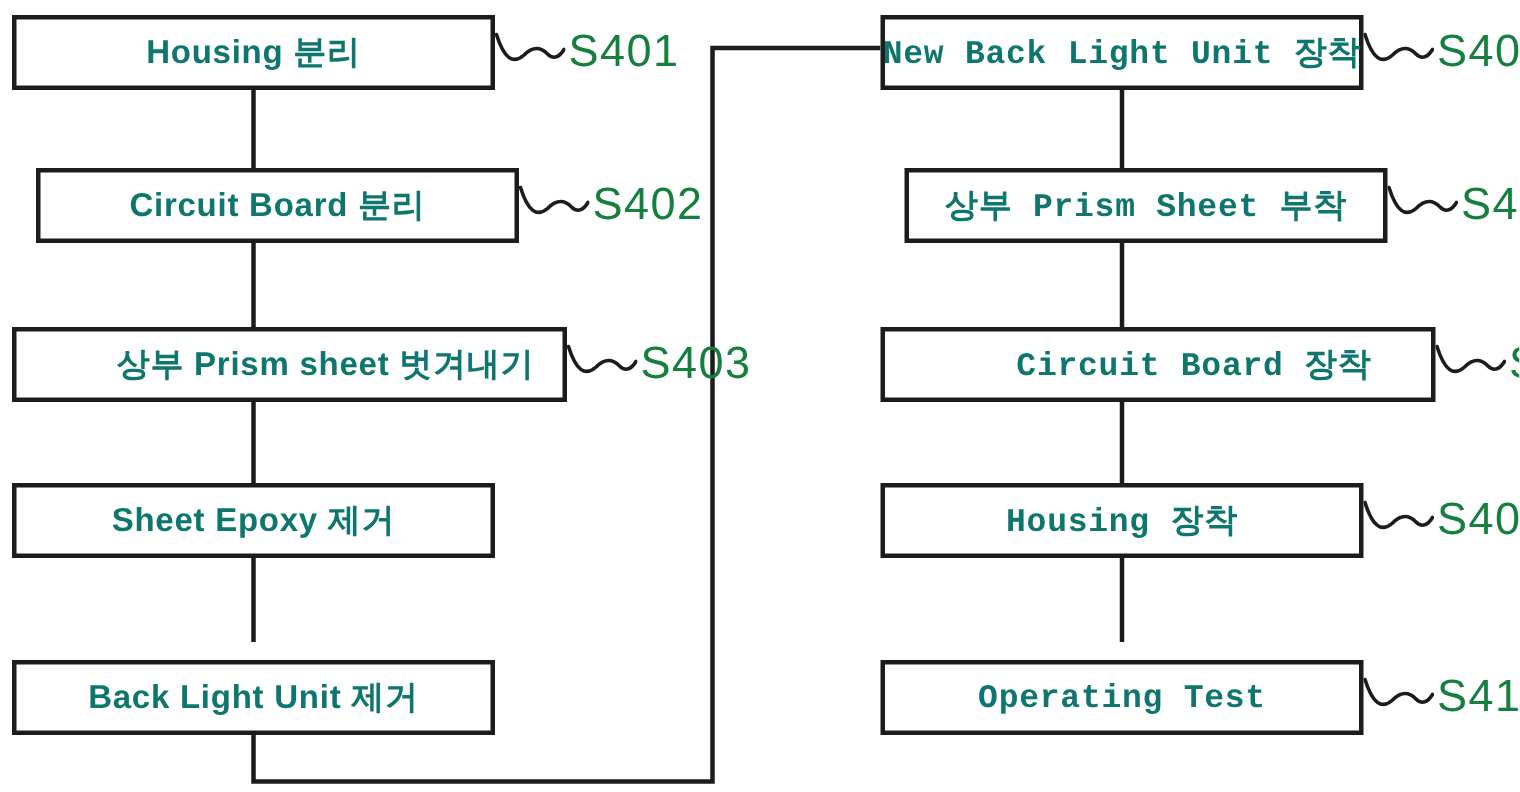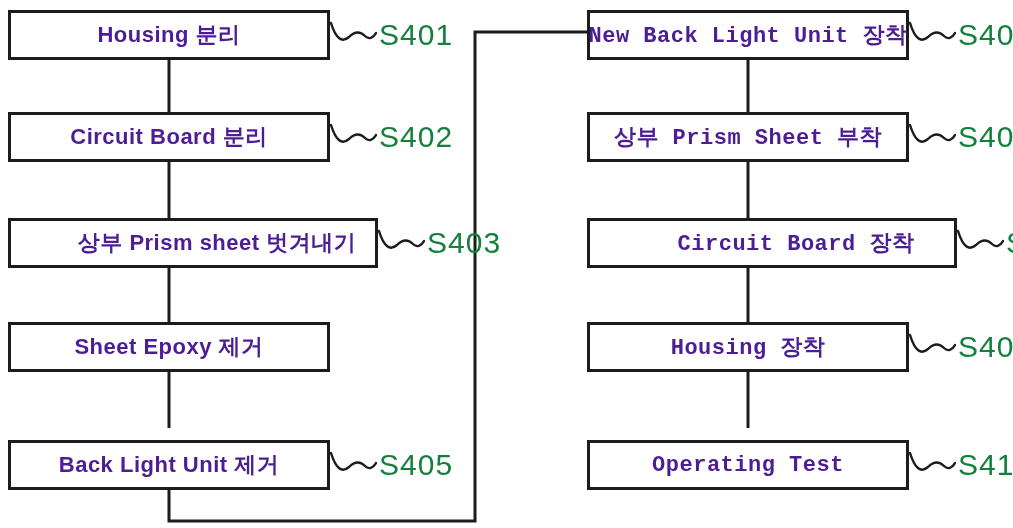--- a/index.html
+++ b/index.html
@@ -26,28 +26,28 @@
     width: 316px;
     height: 44px;
     border: 3px solid #1c1c1c;
     background: #ffffff;
     display: flex;
     align-items: center;
     justify-content: center;
     font-weight: bold;
     font-size: 22px;
     letter-spacing: 0.5px;
-    color: #4c1d95;
+    color: #0f766e;
     white-space: nowrap;
     z-index: 1;
   }
   .colL { left: 8px; }
   .colR { left: 587px; font-family: Liberation Mono, monospace; }
   .r0 { top: 10px; }
-  .r1 { top: 112px; }
+  .r1 { top: 112px; margin-left: 16px; }
   .r2 { top: 218px; padding-left: 48px; }
   .r3 { top: 322px; }
   .r4 { top: 440px; }
 
   .callout {
     position: absolute;
     height: 50px;
     display: flex;
     align-items: center;
     z-index: 1;
@@ -111,26 +111,20 @@
       <path d="M1,3 C6,19 12,23 19,17 C25,11 30,11 35,16 C39,20 43,18 46,13" stroke="#1c1c1c" stroke-width="2.4" fill="none" stroke-linecap="round"></path>
     </svg>
     <span class="step-label">S402</span>
   </div>
   <div class="callout colLc r2">
     <svg class="squiggle" width="47" height="26" viewBox="0 0 47 26">
       <path d="M1,3 C6,19 12,23 19,17 C25,11 30,11 35,16 C39,20 43,18 46,13" stroke="#1c1c1c" stroke-width="2.4" fill="none" stroke-linecap="round"></path>
     </svg>
     <span class="step-label">S403</span>
   </div>
-  <div class="callout colLc r4">
-    <svg class="squiggle" width="47" height="26" viewBox="0 0 47 26">
-      <path d="M1,3 C6,19 12,23 19,17 C25,11 30,11 35,16 C39,20 43,18 46,13" stroke="#1c1c1c" stroke-width="2.4" fill="none" stroke-linecap="round"></path>
-    </svg>
-    <span class="step-label">S405</span>
-  </div>
 
   <div class="callout colRc r0">
     <svg class="squiggle" width="47" height="26" viewBox="0 0 47 26">
       <path d="M1,3 C6,19 12,23 19,17 C25,11 30,11 35,16 C39,20 43,18 46,13" stroke="#1c1c1c" stroke-width="2.4" fill="none" stroke-linecap="round"></path>
     </svg>
     <span class="step-label">S406</span>
   </div>
   <div class="callout colRc r1">
     <svg class="squiggle" width="47" height="26" viewBox="0 0 47 26">
       <path d="M1,3 C6,19 12,23 19,17 C25,11 30,11 35,16 C39,20 43,18 46,13" stroke="#1c1c1c" stroke-width="2.4" fill="none" stroke-linecap="round"></path>

